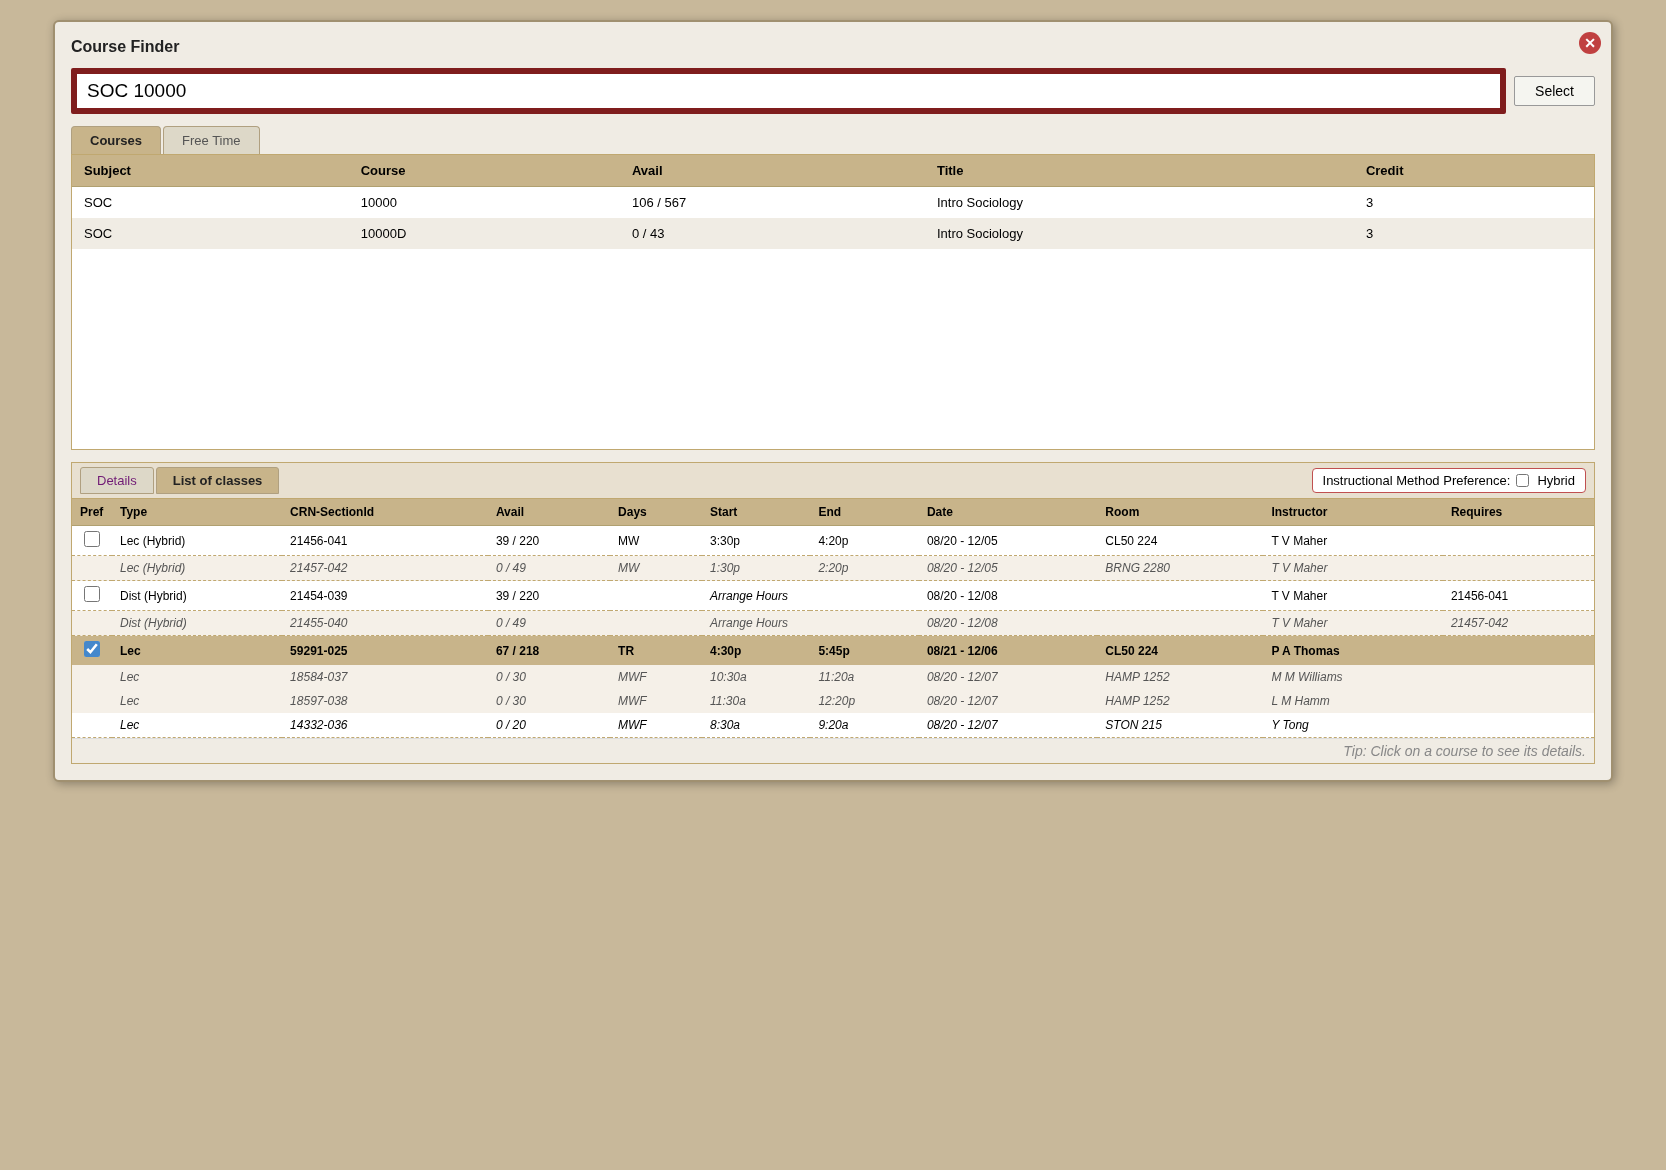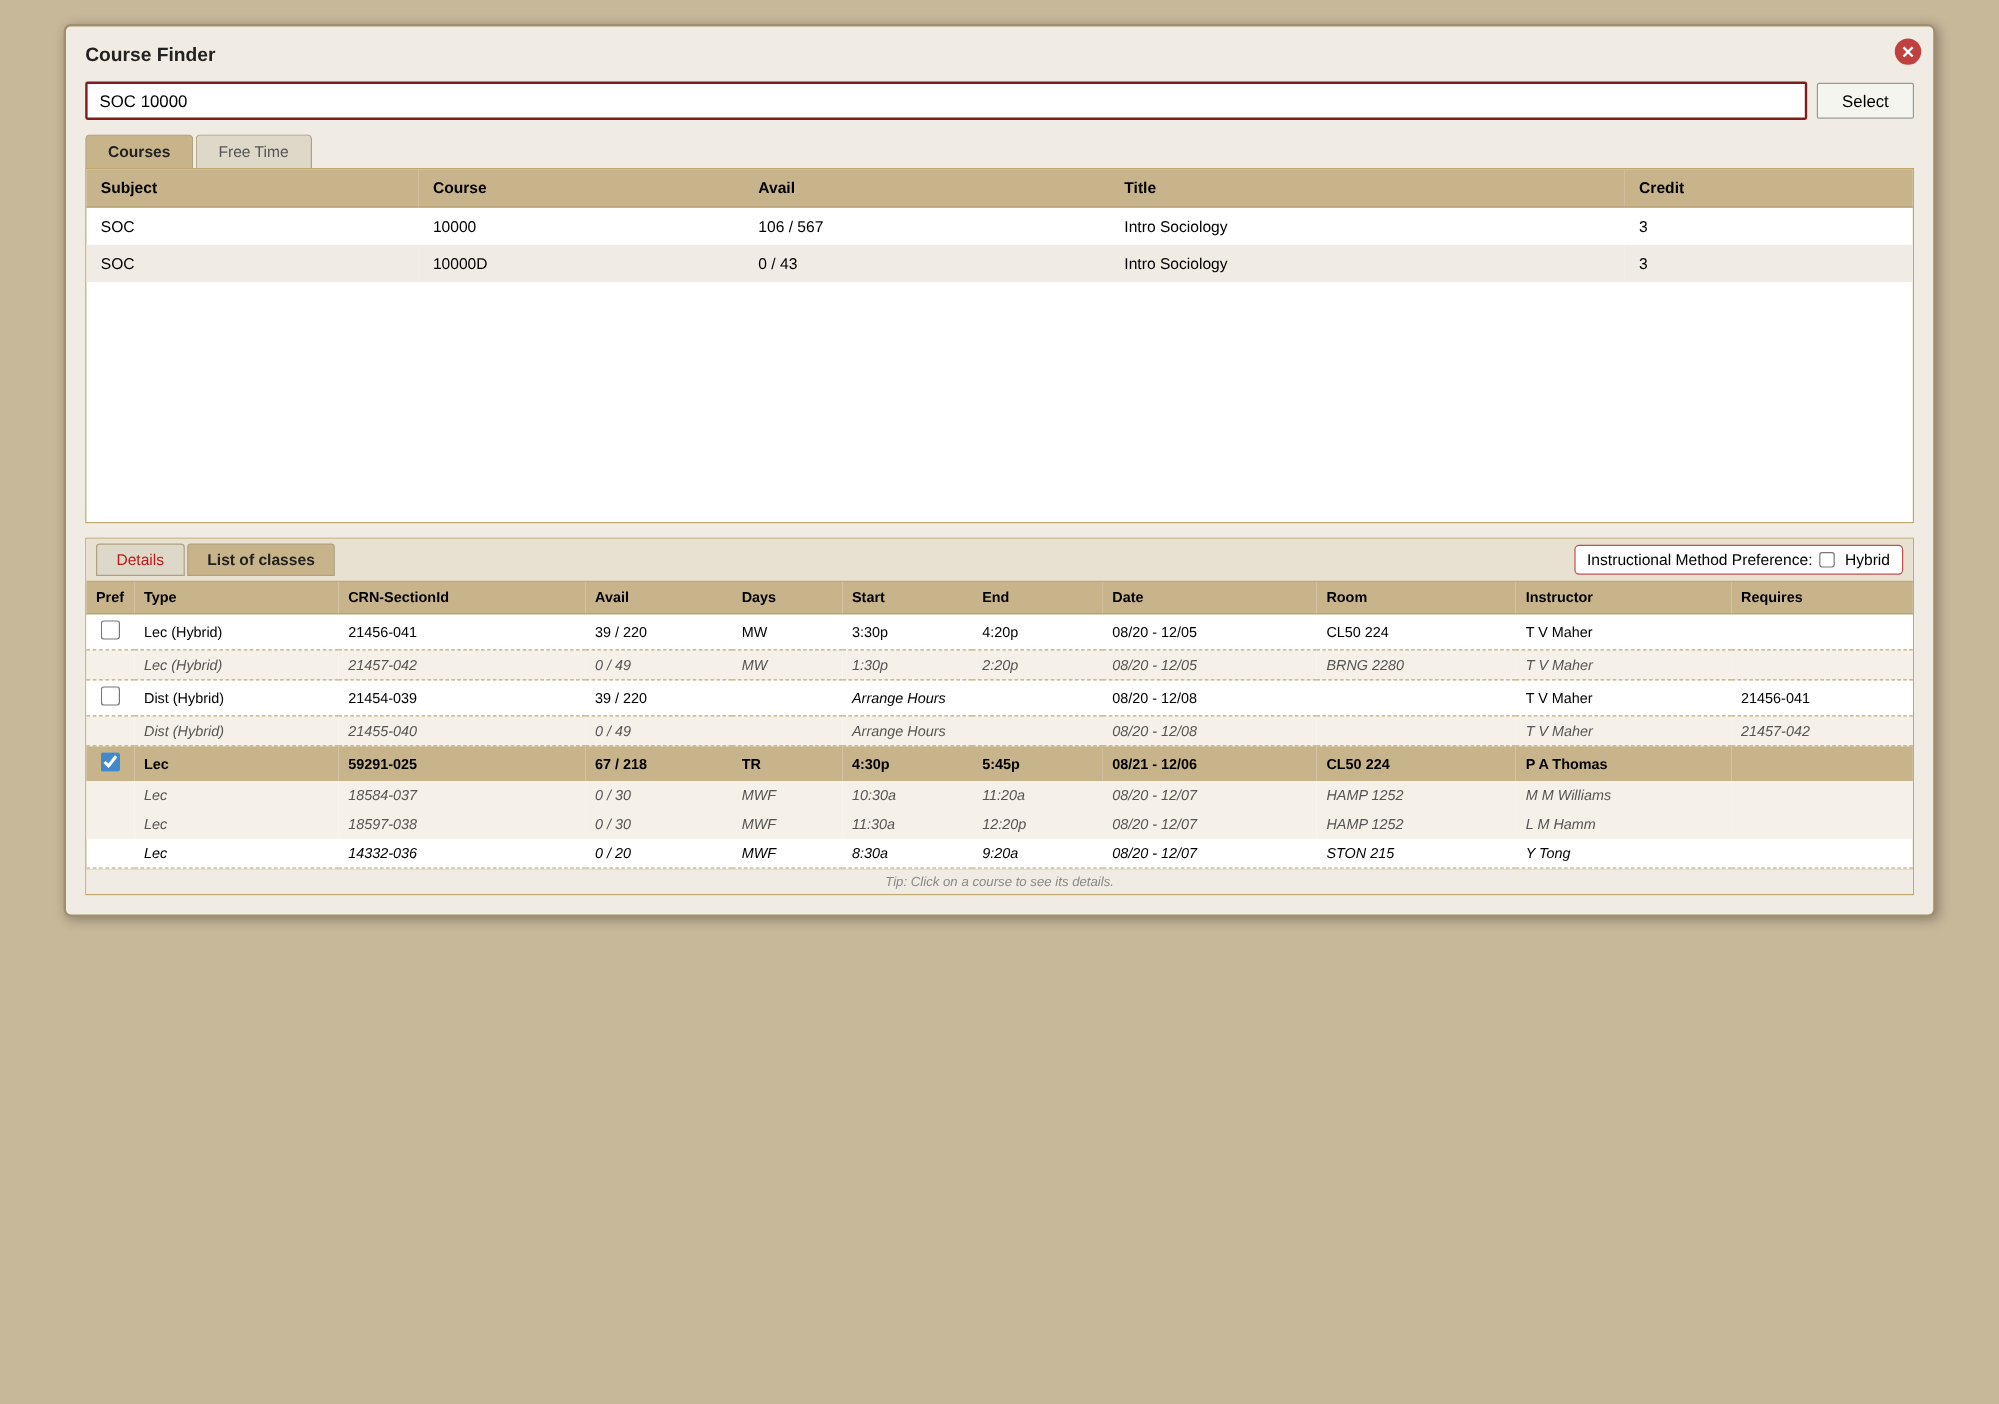--- a/index.html
+++ b/index.html
@@ -47,22 +47,22 @@
     }
     .search-row {
       display: flex;
       align-items: center;
       gap: 8px;
       margin-bottom: 12px;
     }
     .search-input {
       flex: 1;
       padding: 6px 10px;
-      font-size: 14px;
-      border: 2px solid #7f1d1d;
+      font-size: 19px;
+      border: 6px solid #7f1d1d;
       background: white;
       border-radius: 2px;
     }
     .select-btn {
       padding: 6px 20px;
       font-size: 14px;
       background: #f5f5f0;
       border: 1px solid #999;
       cursor: pointer;
       border-radius: 2px;
@@ -130,21 +130,21 @@
       display: flex;
       gap: 2px;
     }
     .bottom-tab {
       padding: 5px 16px;
       border: 1px solid #b0a080;
       border-radius: 3px 3px 0 0;
       cursor: pointer;
       font-size: 13px;
       background: #ddd8c8;
-      color: #b91c1c;
+      color: #701a75;
     }
     .bottom-tab.active {
       background: #c8b48a;
       color: #222;
       font-weight: bold;
     }
     .method-pref {
       display: flex;
       align-items: center;
       gap: 6px;
@@ -196,23 +196,23 @@
     }
     .pref-checkbox {
       width: 16px;
       height: 16px;
     }
     .pref-col {
       width: 40px;
       text-align: center;
     }
     .tip-row {
-      text-align: center;
+      text-align: right;
       padding: 4px 8px;
-      font-size: 11px;
+      font-size: 14px;
       color: #888;
       font-style: italic;
       background: #f0ece4;
       border-top: 1px solid #ddd;
     }
   </style>
 </head>
 <body>
 
 <div class="dialog">

